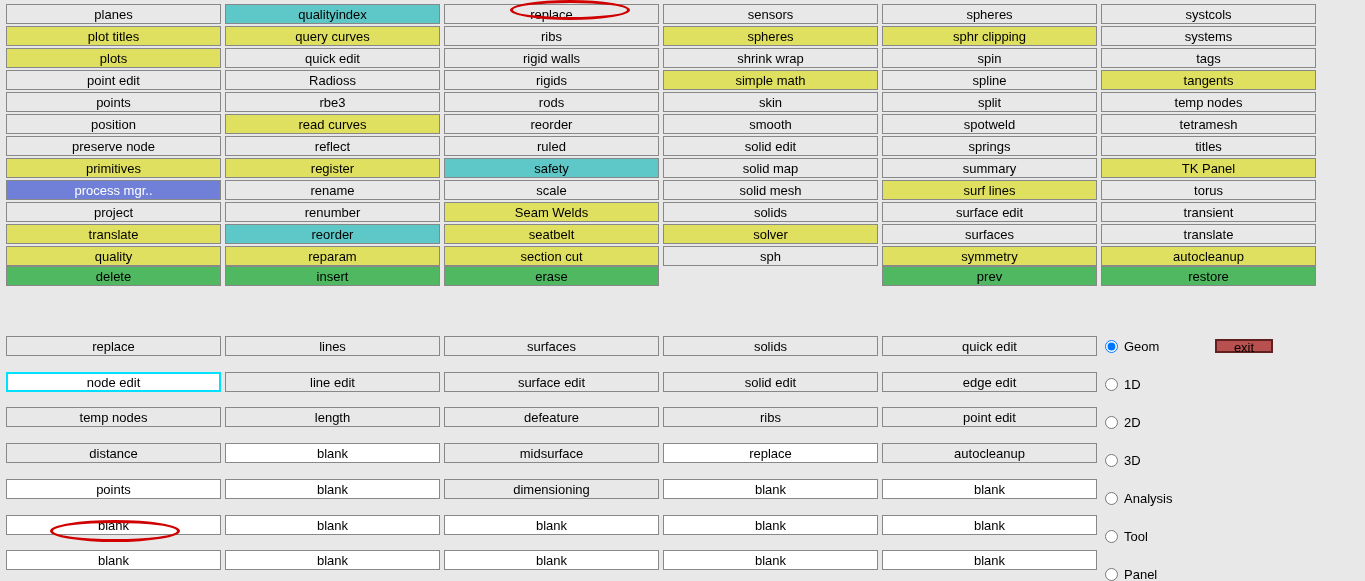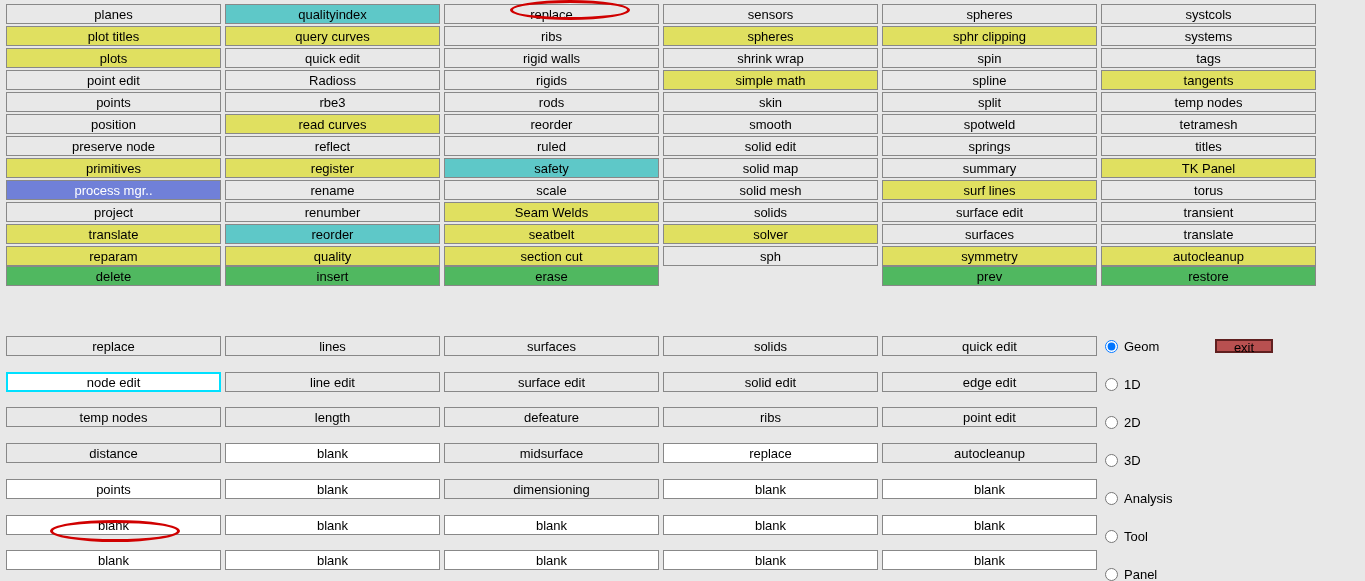--- a/index.html
+++ b/index.html
@@ -162,22 +162,22 @@
     <div class="cell yellow"><span>Seam Welds</span></div>
     <div class="cell "><span>solids</span></div>
     <div class="cell "><span>surface edit</span></div>
     <div class="cell "><span>transient</span></div>
     <div class="cell yellow"><span>translate</span></div>
     <div class="cell cyan"><span>reorder</span></div>
     <div class="cell yellow"><span>seatbelt</span></div>
     <div class="cell yellow"><span>solver</span></div>
     <div class="cell "><span>surfaces</span></div>
     <div class="cell "><span>translate</span></div>
+    <div class="cell yellow"><span>quality</span></div>
     <div class="cell yellow"><span>reparam</span></div>
-    <div class="cell yellow"><span>quality</span></div>
     <div class="cell yellow"><span>section cut</span></div>
     <div class="cell "><span>sph</span></div>
     <div class="cell yellow"><span>symmetry</span></div>
     <div class="cell yellow"><span>autocleanup</span></div>
   </div>
 <div class="action-row" id="action-row">
     <div class="cell green"><span>delete</span></div>
     <div class="cell green"><span>insert</span></div>
     <div class="cell green"><span>erase</span></div>
     <div class="cell empty"><span></span></div>

